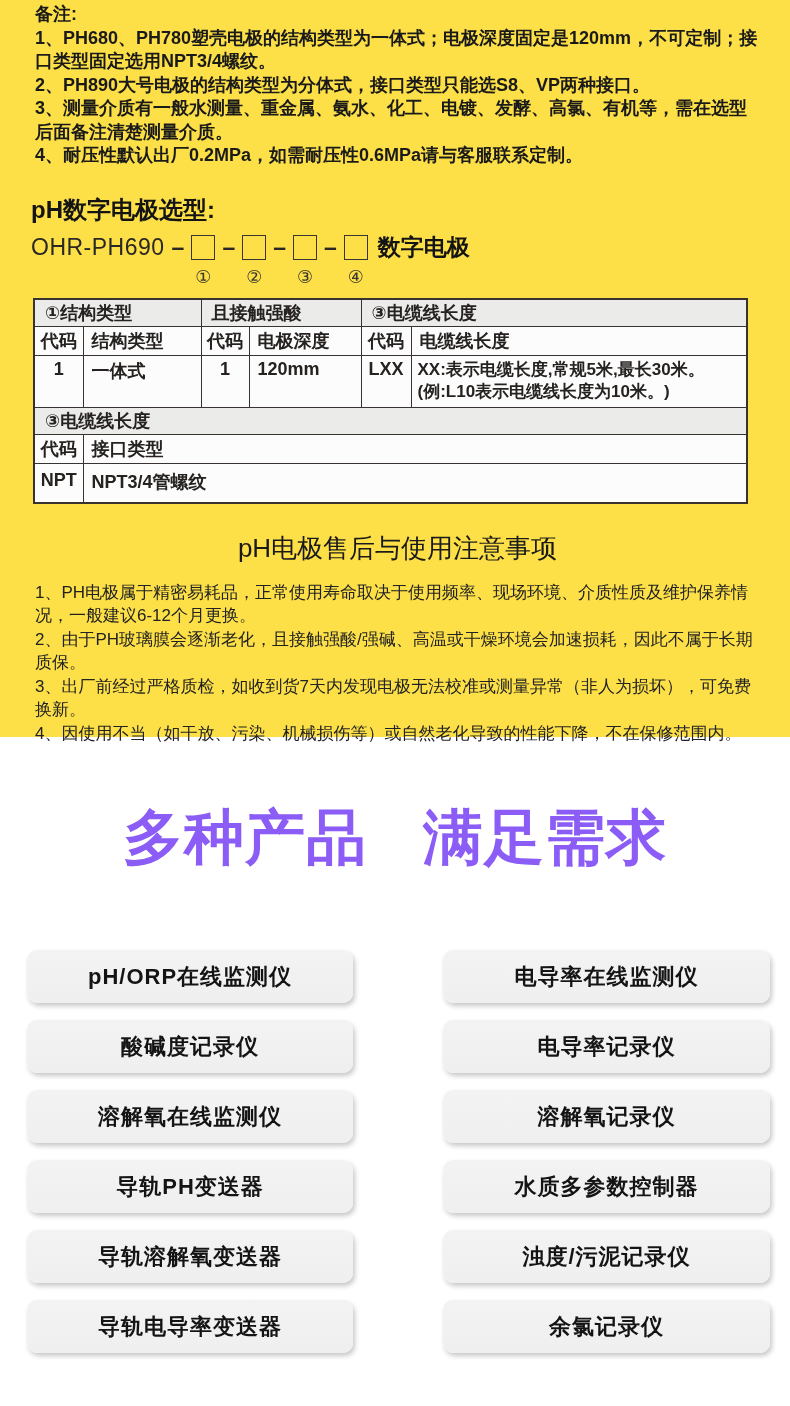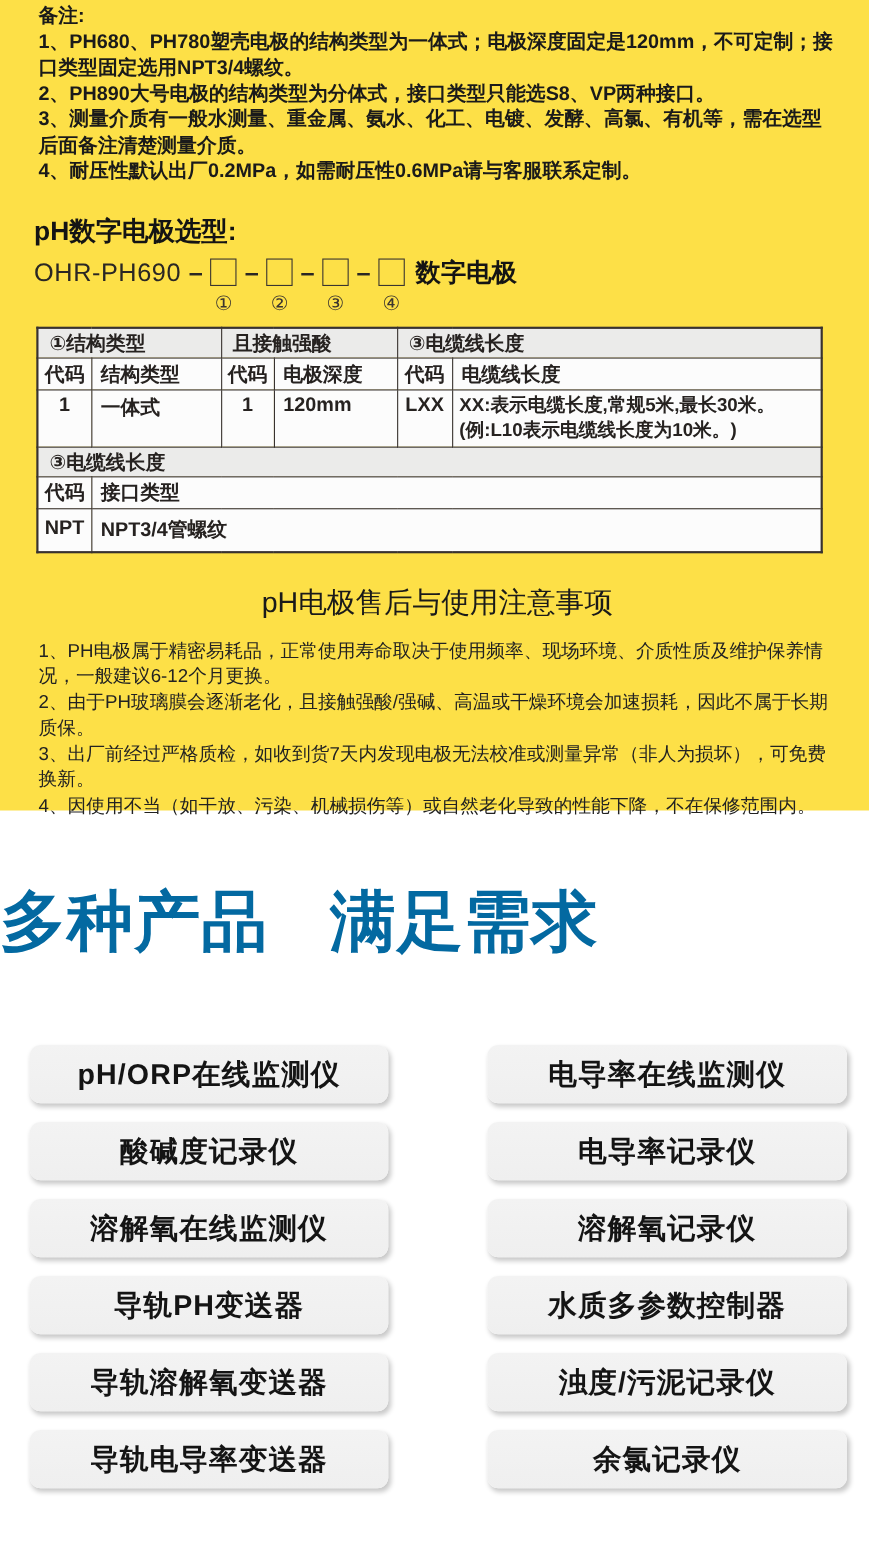--- a/index.html
+++ b/index.html
@@ -75,40 +75,40 @@
     font-size:26px;font-weight:500;color:#1a1a1a;
   }
   .as-list{
     margin-top:15px;
     font-size:17px;font-weight:400;line-height:23.5px;color:#222222;
   }
 
   
   .bottom{box-sizing:border-box;height:669px;background:#ffffff;}
   .big-heading{
-    display:flex;gap:56px;
+    display:flex;justify-content:center;gap:56px;
     padding-top:70px;
     font-size:60px;line-height:62px;font-weight:900;
-    color:#0369a1;letter-spacing:1px;
+    color:#8b5cf6;letter-spacing:1px;
   }
   .btn-grid{
     display:grid;
     grid-template-columns:326px 327px;
     column-gap:90px;row-gap:17px;
     margin:81px 0 0 27px;
   }
   .product-btn{
     box-sizing:border-box;
     height:53px;
     display:flex;align-items:center;justify-content:center;
     background:linear-gradient(180deg,#f3f3f3,#efefef);
     border:none;border-radius:10px;
     box-shadow:2px 3px 5px rgba(0,0,0,0.22);
     font-family:"Liberation Sans","DejaVu Sans",sans-serif;
-    font-size:26px;font-weight:600;letter-spacing:1px;color:#141414;
+    font-size:22px;font-weight:600;letter-spacing:1px;color:#141414;
     cursor:pointer;
   }
 </style>
 </head>
 <body>
 
 <div class="page">
 
   <section class="top">
 

